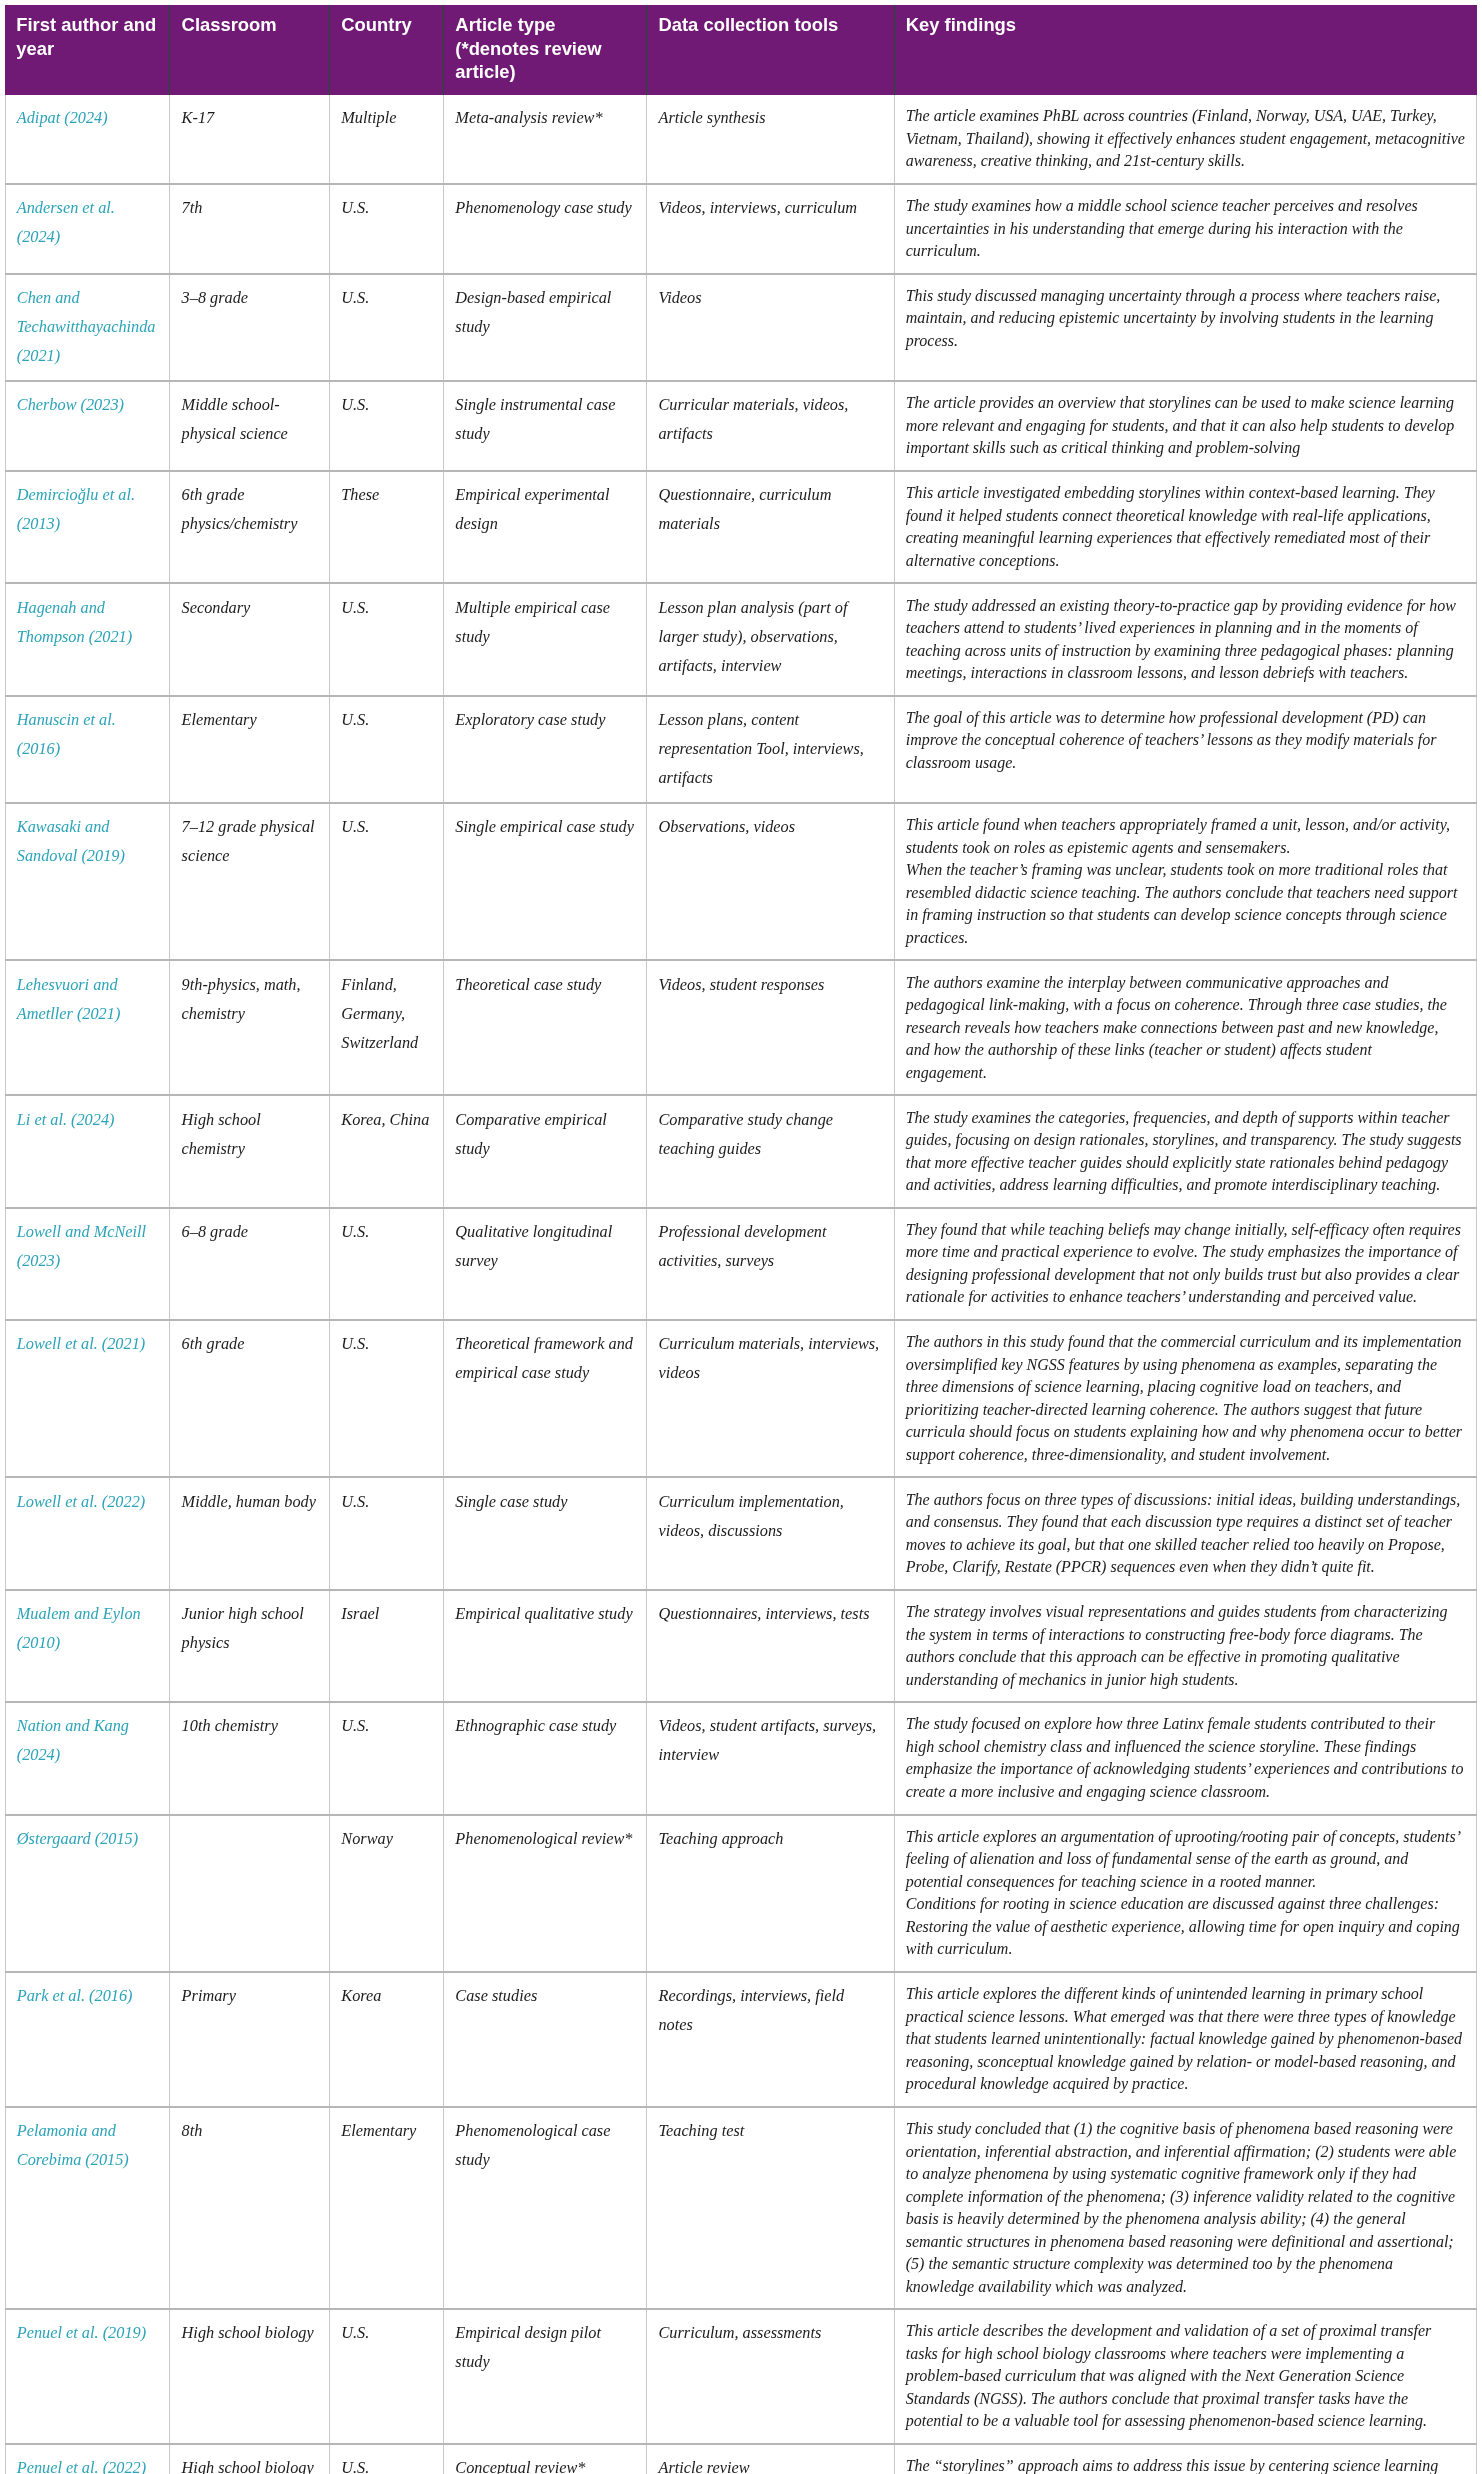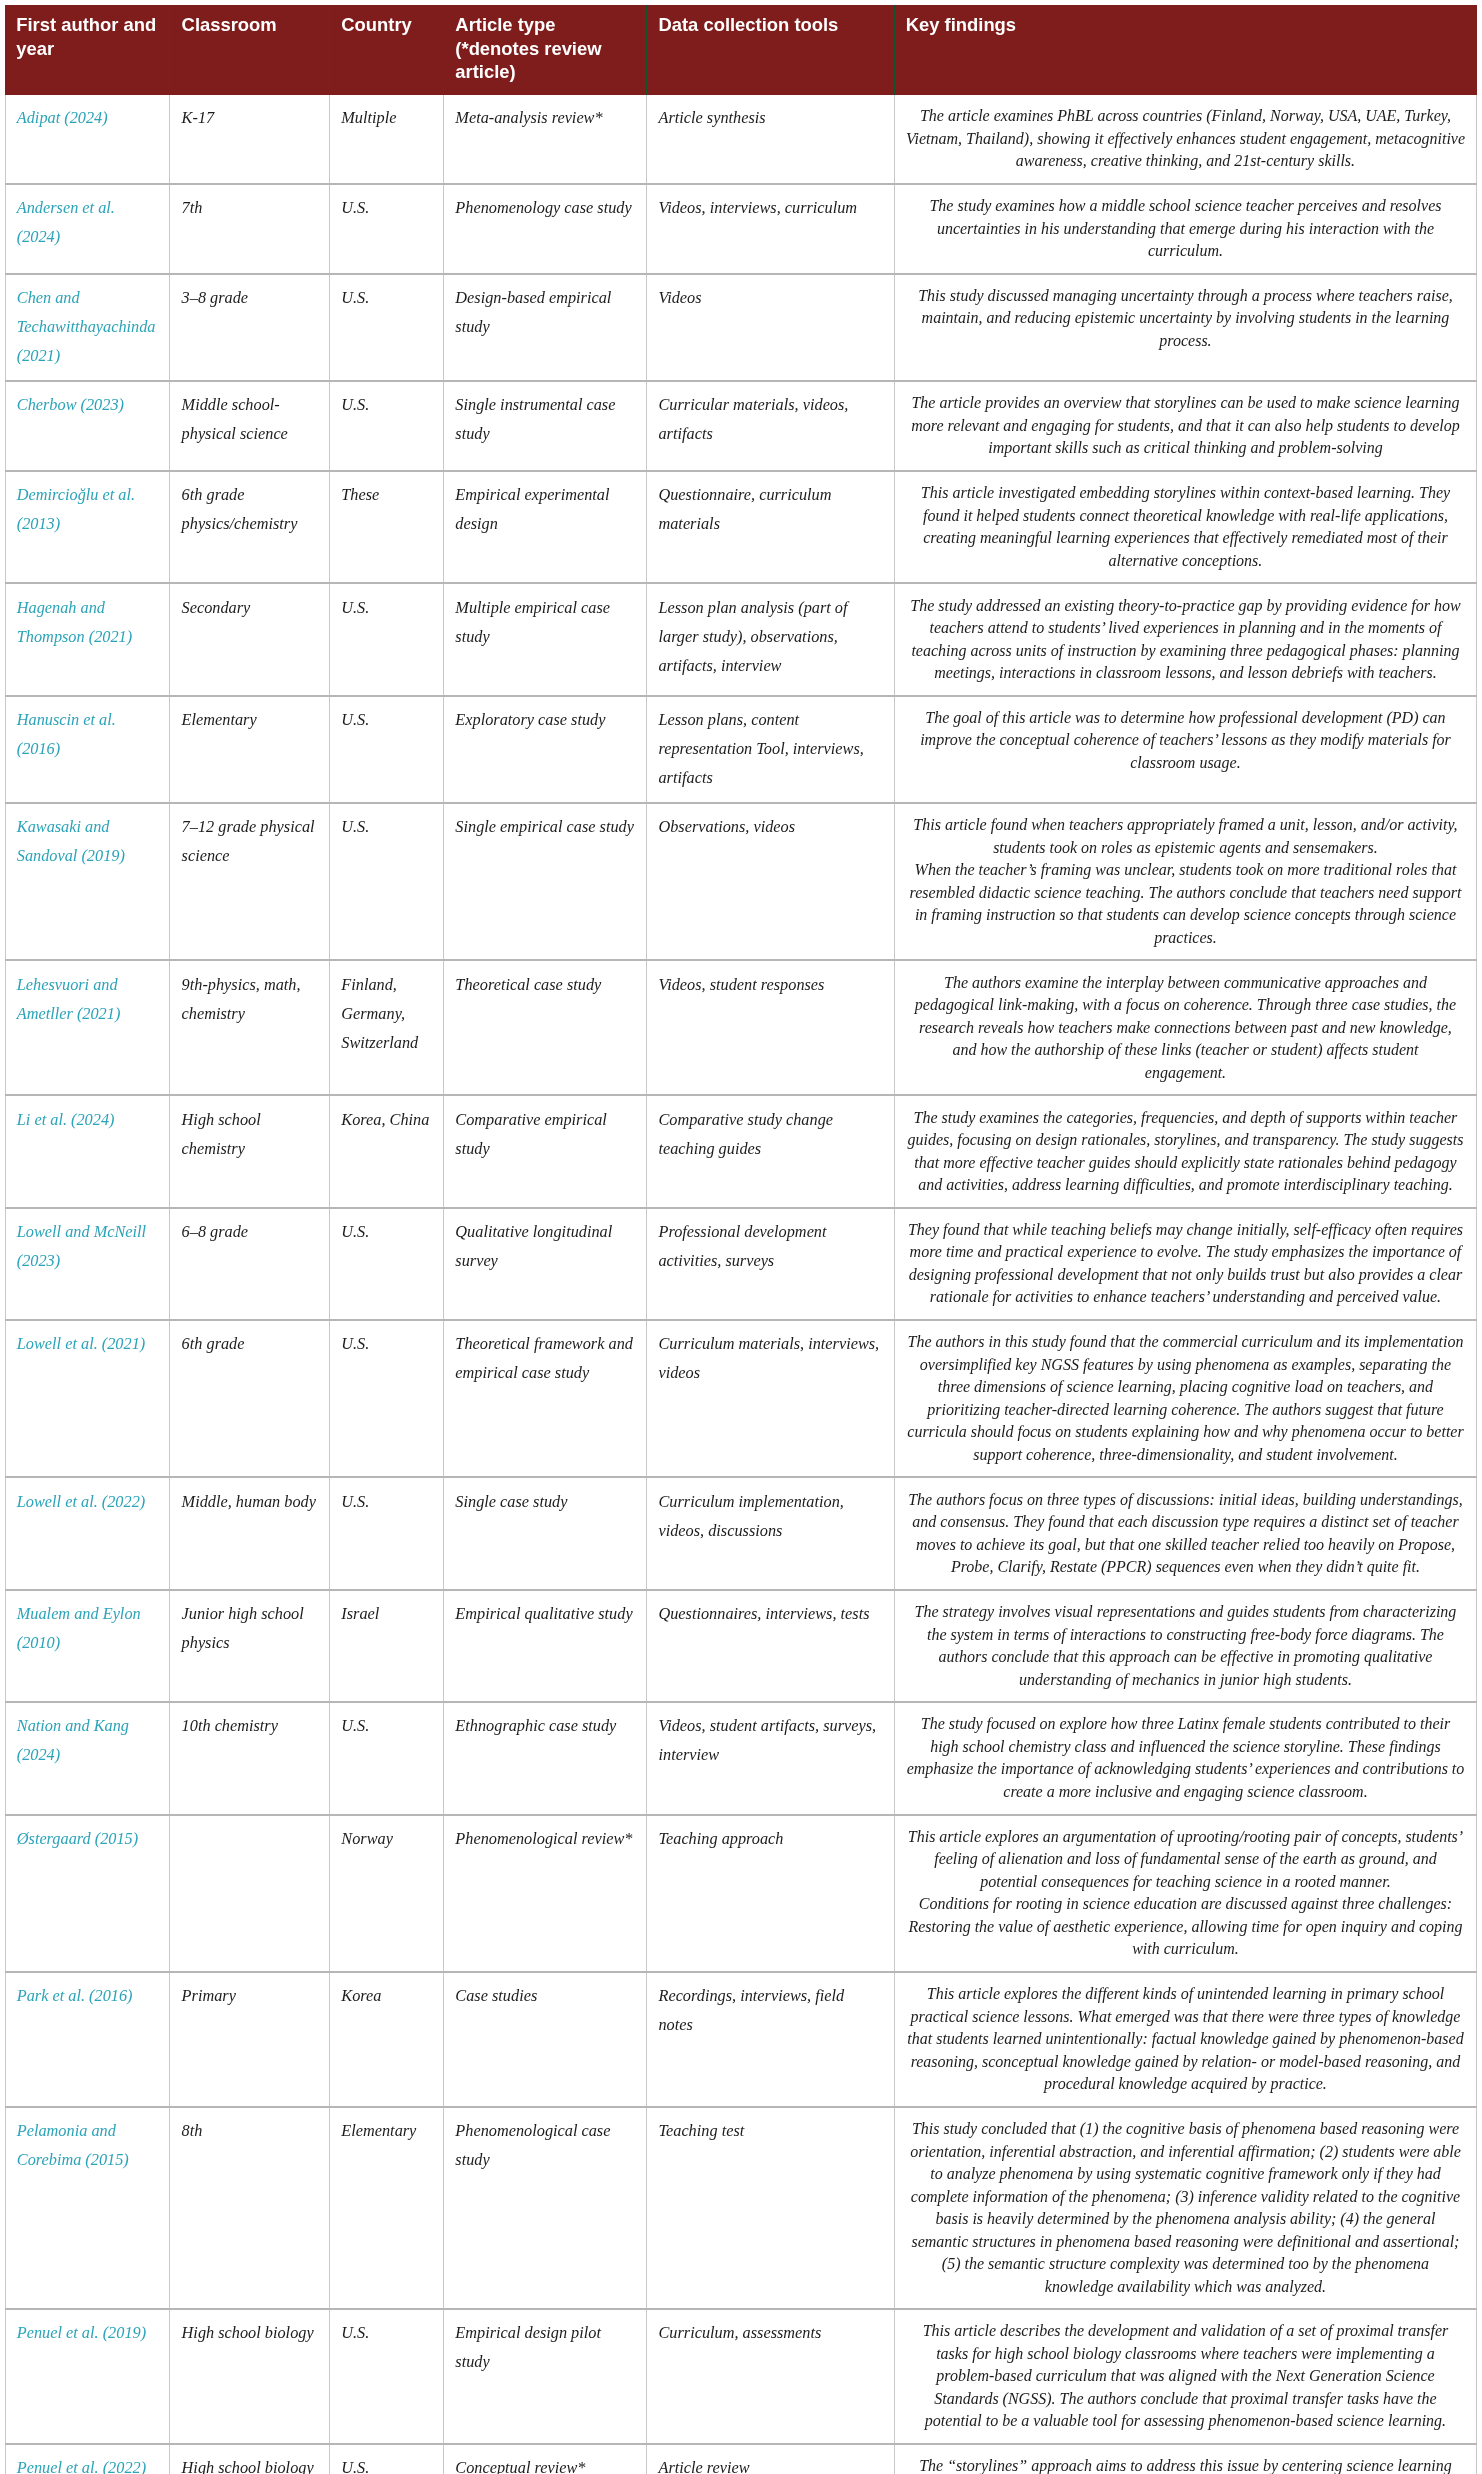--- a/index.html
+++ b/index.html
@@ -21,21 +21,21 @@
     table-layout: fixed;
   }
   col.c1 { width: 11.2%; }
   col.c2 { width: 10.85%; }
   col.c3 { width: 7.75%; }
   col.c4 { width: 13.8%; }
   col.c5 { width: 16.8%; }
   col.c6 { width: 39.6%; }
 
   thead th {
-    background: #7f1d1d;
+    background: #701a75;
     color: #ffffff;
     font-family: "Liberation Sans", sans-serif;
     font-size: 18.4px;
     font-weight: 600;
     line-height: 23.5px;
     text-align: left;
     vertical-align: top;
     padding: 8.2px 11.2px 11.2px 11.2px;
   }
   thead th + th {
@@ -61,21 +61,20 @@
   }
   tbody td:first-child {
     border-left: 1px solid #c9c9c9;
   }
   tbody td:last-child {
     border-right: 1px solid #c9c9c9;
     font-size: 16px;
     line-height: 22.5px;
     padding-top: 10.2px;
     white-space: pre-line;
-    text-align: center;
   }
   .author-link {
     color: #2ba3b8;
     cursor: pointer;
   }
 </style>
 </head>
 <body>
 
 <div class="table-wrap">

